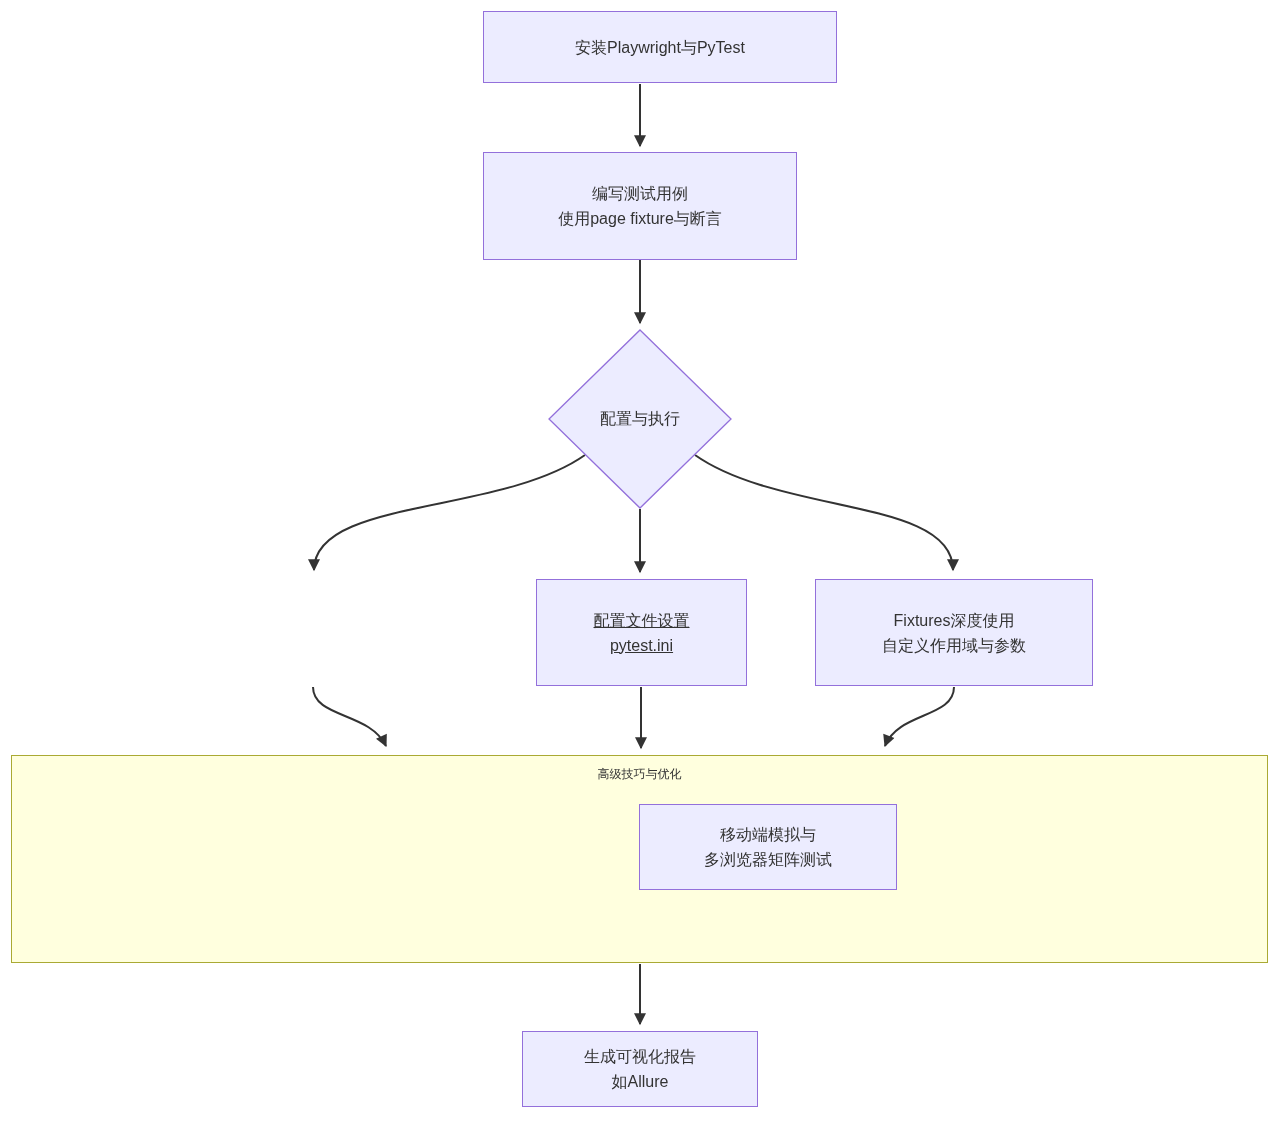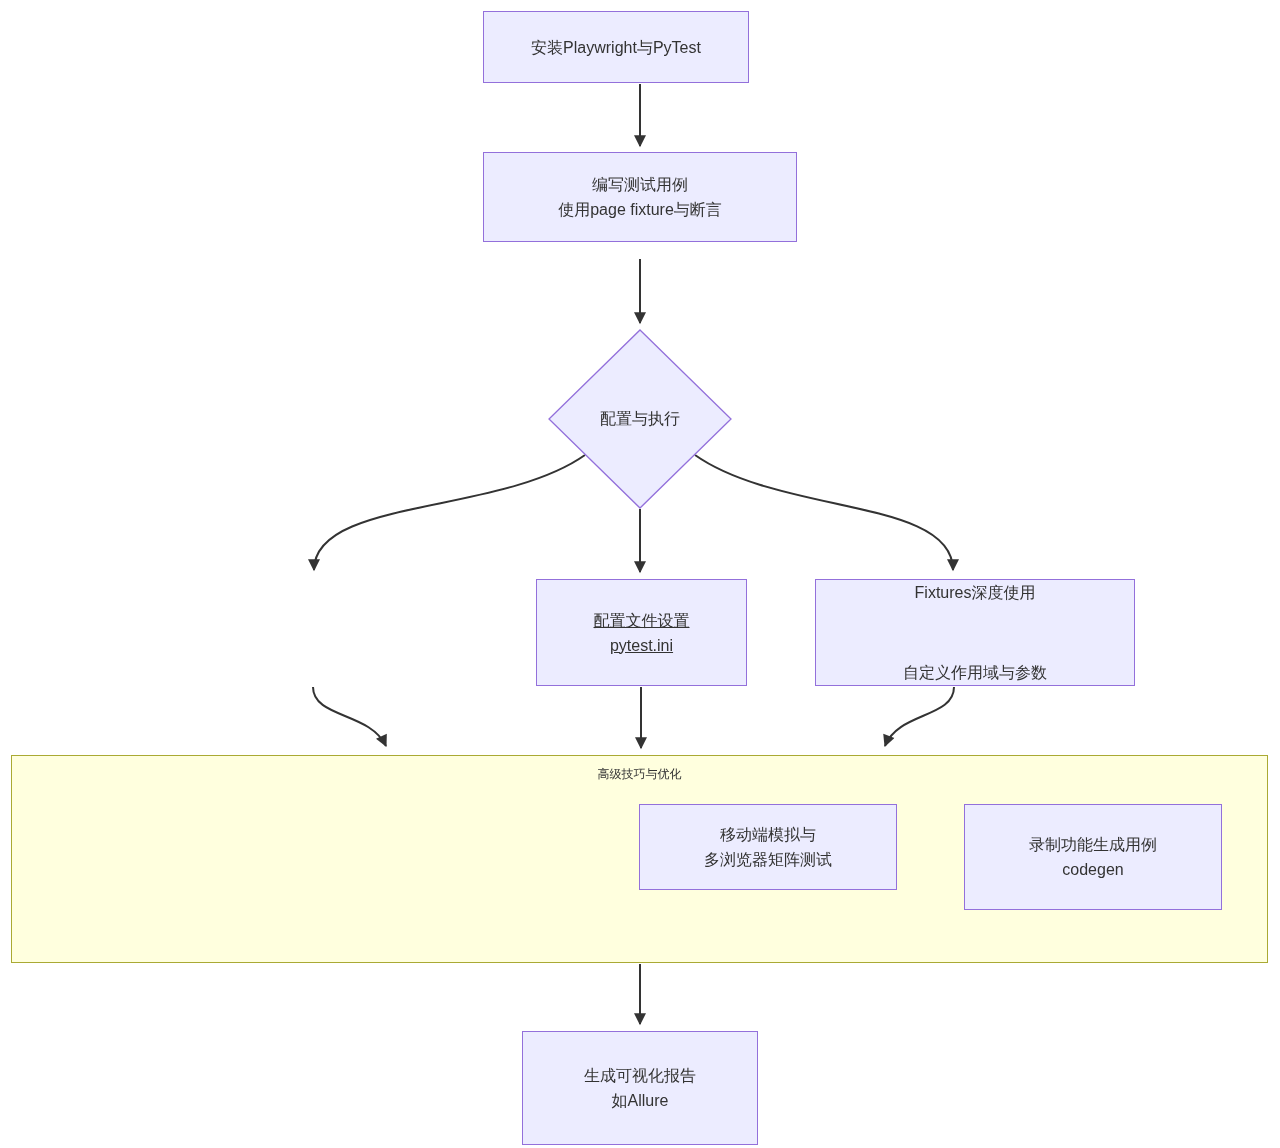--- a/index.html
+++ b/index.html
@@ -97,57 +97,53 @@
     <path class="edge" d="M313,687 C313,718 370,712 386,746" marker-end="url(#arrow)"></path>
     <path class="edge" d="M641,687 L641,748" marker-end="url(#arrow)"></path>
     <path class="edge" d="M954,687 C954,718 898,712 885,746" marker-end="url(#arrow)"></path>
     <path class="edge" d="M640,964 L640,1024" marker-end="url(#arrow)"></path>
   </svg>
 
   <div class="subgraph" style="left:11px; top:755px; width:1257px; height:208px;">
     <div class="subgraph-title">高级技巧与优化</div>
   </div>
 
-  <div class="node" style="left:483px; top:11px; width:266px; height:72px;">
+  <div class="node" style="left:483px; top:11px; width:354px; height:72px;">
     <span class="line">安装Playwright与PyTest</span>
   </div>
 
-  <div class="node" style="left:483px; top:152px; width:314px; height:90px;">
+  <div class="node" style="left:483px; top:152px; width:314px; height:108px;">
     <span class="line">编写测试用例</span>
     <span class="line">使用page fixture与断言</span>
   </div>
 
   <div class="diamond-wrap" style="left:548px; top:329px; width:184px; height:180px;">
     <svg viewBox="0 0 184 180" xmlns="http://www.w3.org/2000/svg" preserveAspectRatio="none">
       <polygon class="diamond-shape" points="92,1 183,90 92,179 1,90"></polygon>
     </svg>
     <div class="label">配置与执行</div>
   </div>
 
 
   <div class="node" style="left:536px; top:579px; width:211px; height:107px;text-decoration:underline;">
     <span class="line">配置文件设置</span>
     <span class="line">pytest.ini</span>
   </div>
 
-  <div class="node" style="left:815px; top:579px; width:320px; height:107px;justify-content:space-between;">
+  <div class="node" style="left:815px; top:579px; width:278px; height:107px;">
     <span class="line">Fixtures深度使用</span>
     <span class="line">自定义作用域与参数</span>
   </div>
 
 
 
   <div class="node" style="left:639px; top:804px; width:258px; height:86px; z-index:2;">
     <span class="line">移动端模拟与</span>
     <span class="line">多浏览器矩阵测试</span>
   </div>
 
-  <div class="node" style="left:964px; top:804px; width:258px; height:106px; z-index:2;">
-    <span class="line">录制功能生成用例</span>
-    <span class="line">codegen</span>
-  </div>
 
-  <div class="node" style="left:522px; top:1031px; width:236px; height:114px;align-items:center;">
+  <div class="node" style="left:522px; top:1031px; width:236px; height:76px;align-items:center;">
     <span class="line">生成可视化报告</span>
     <span class="line">如Allure</span>
   </div>
 
 </div>
 
 </body></html>

